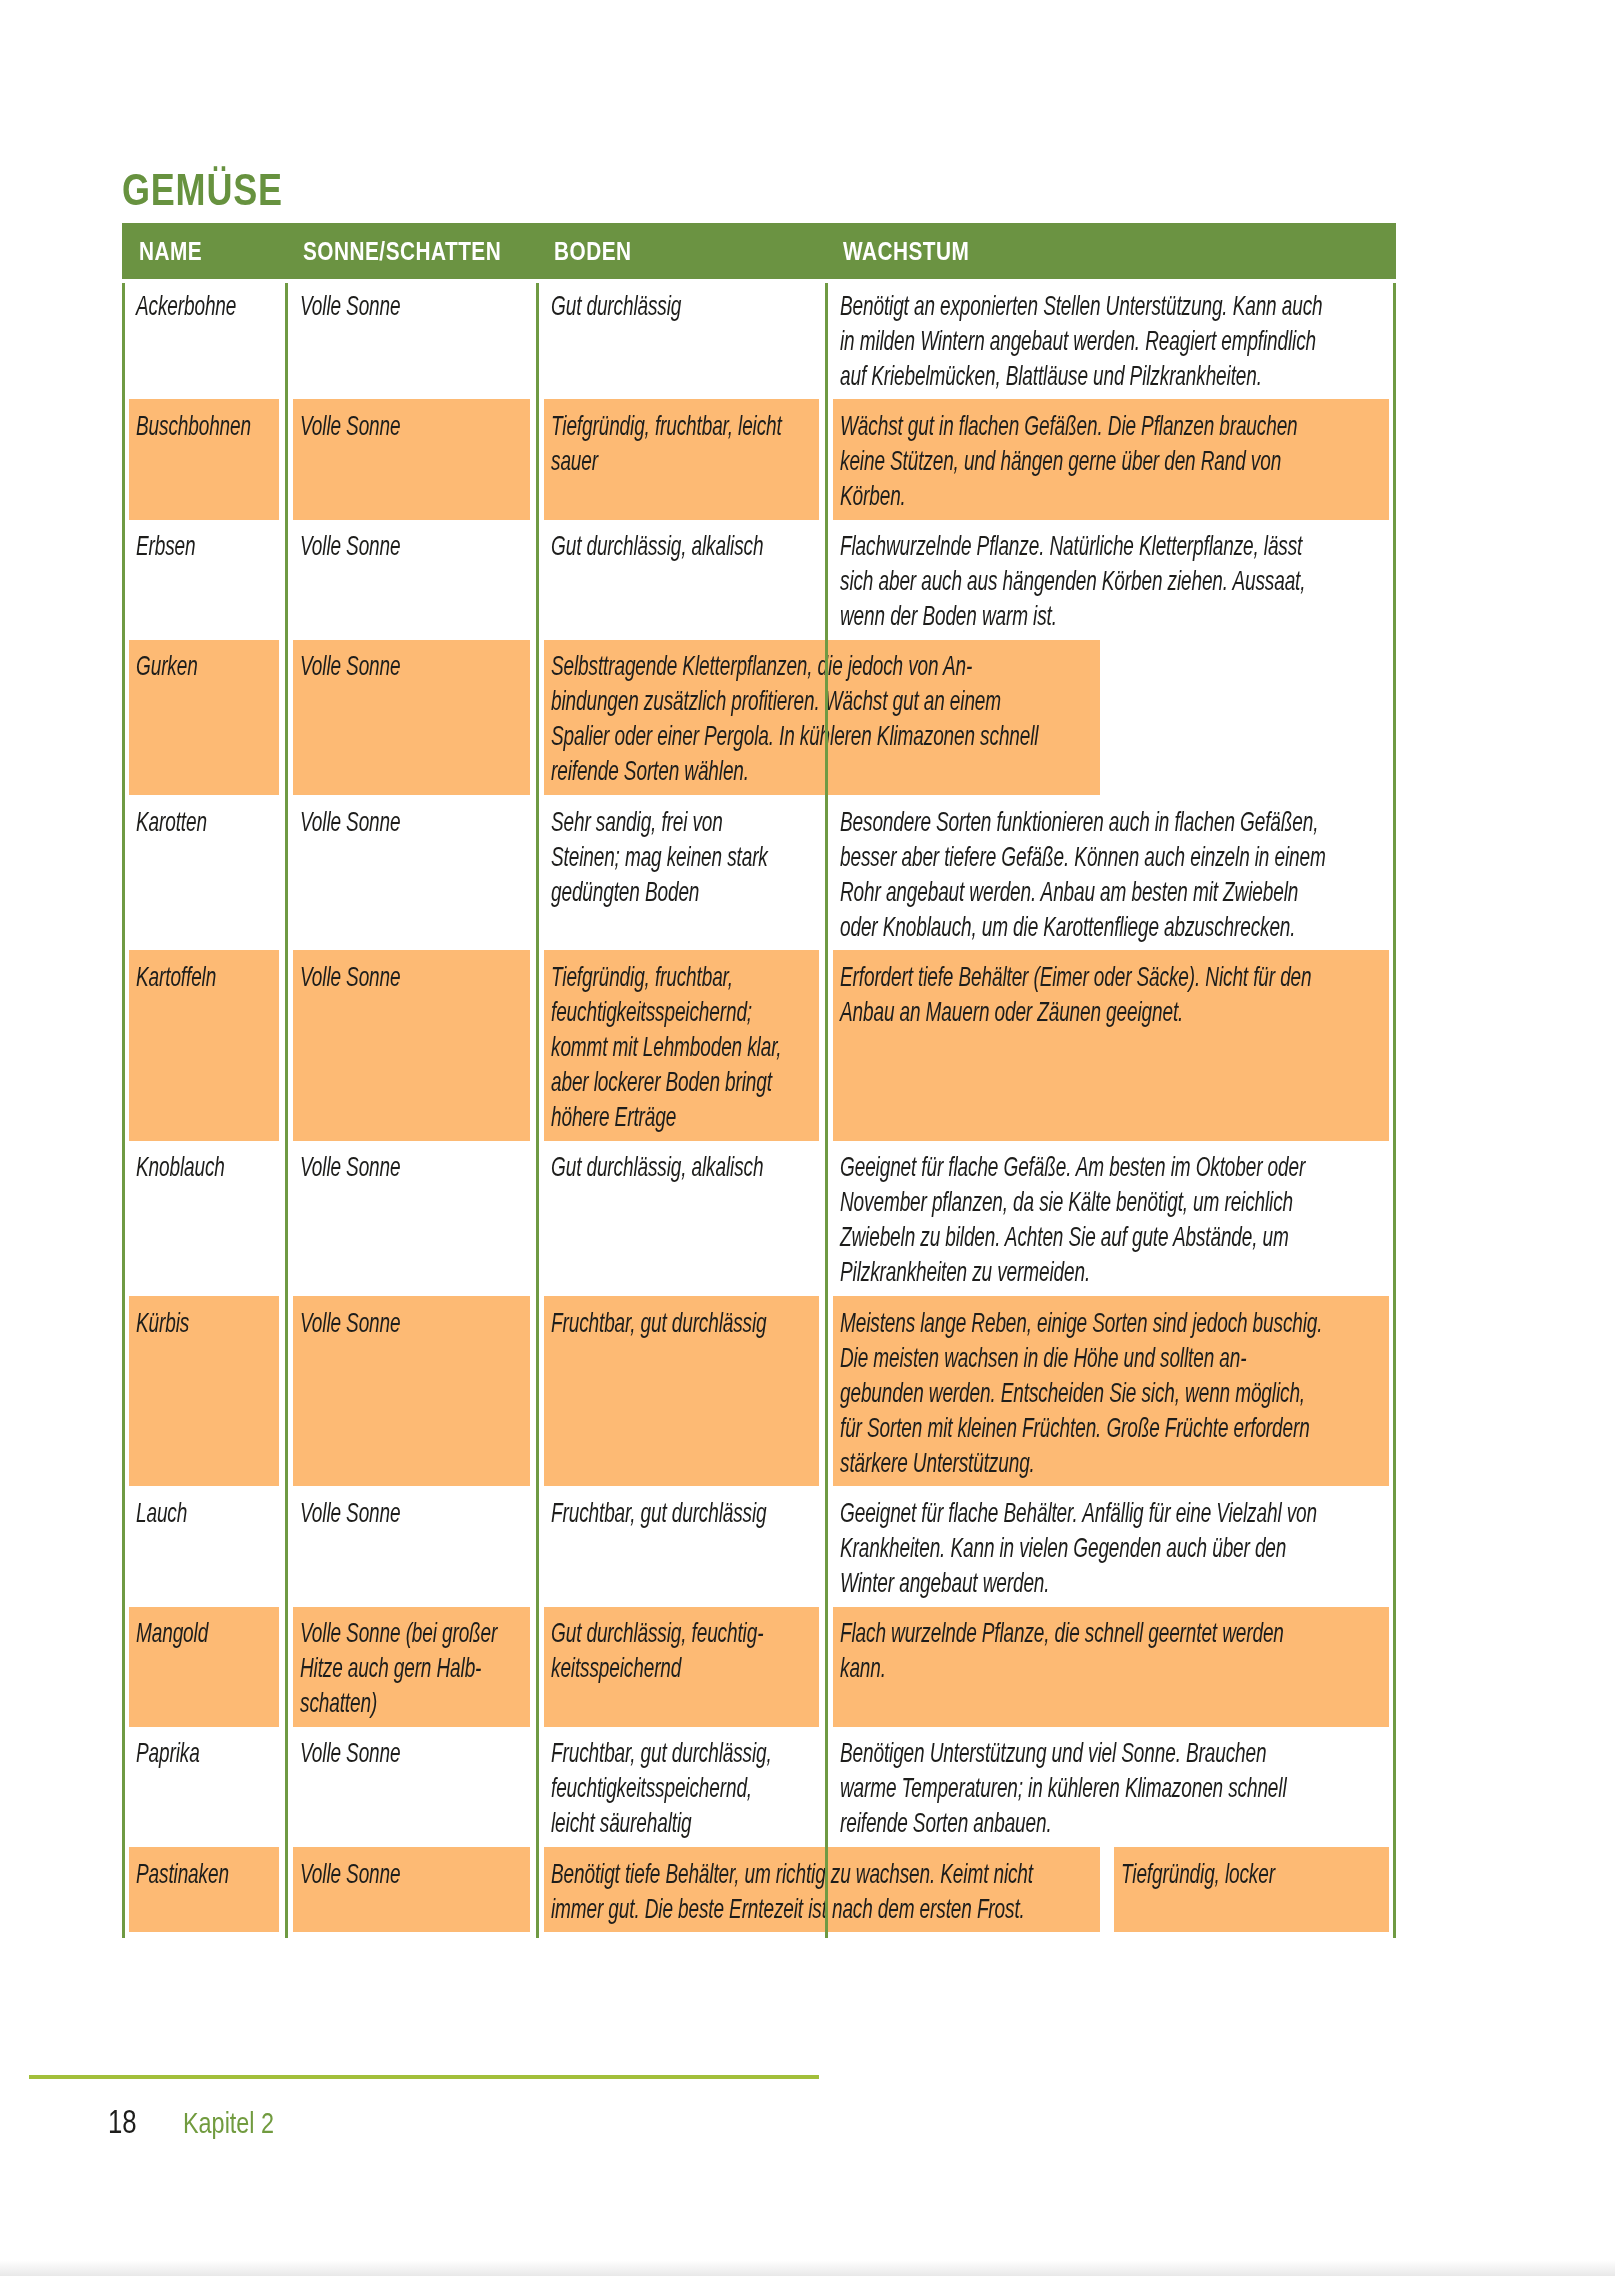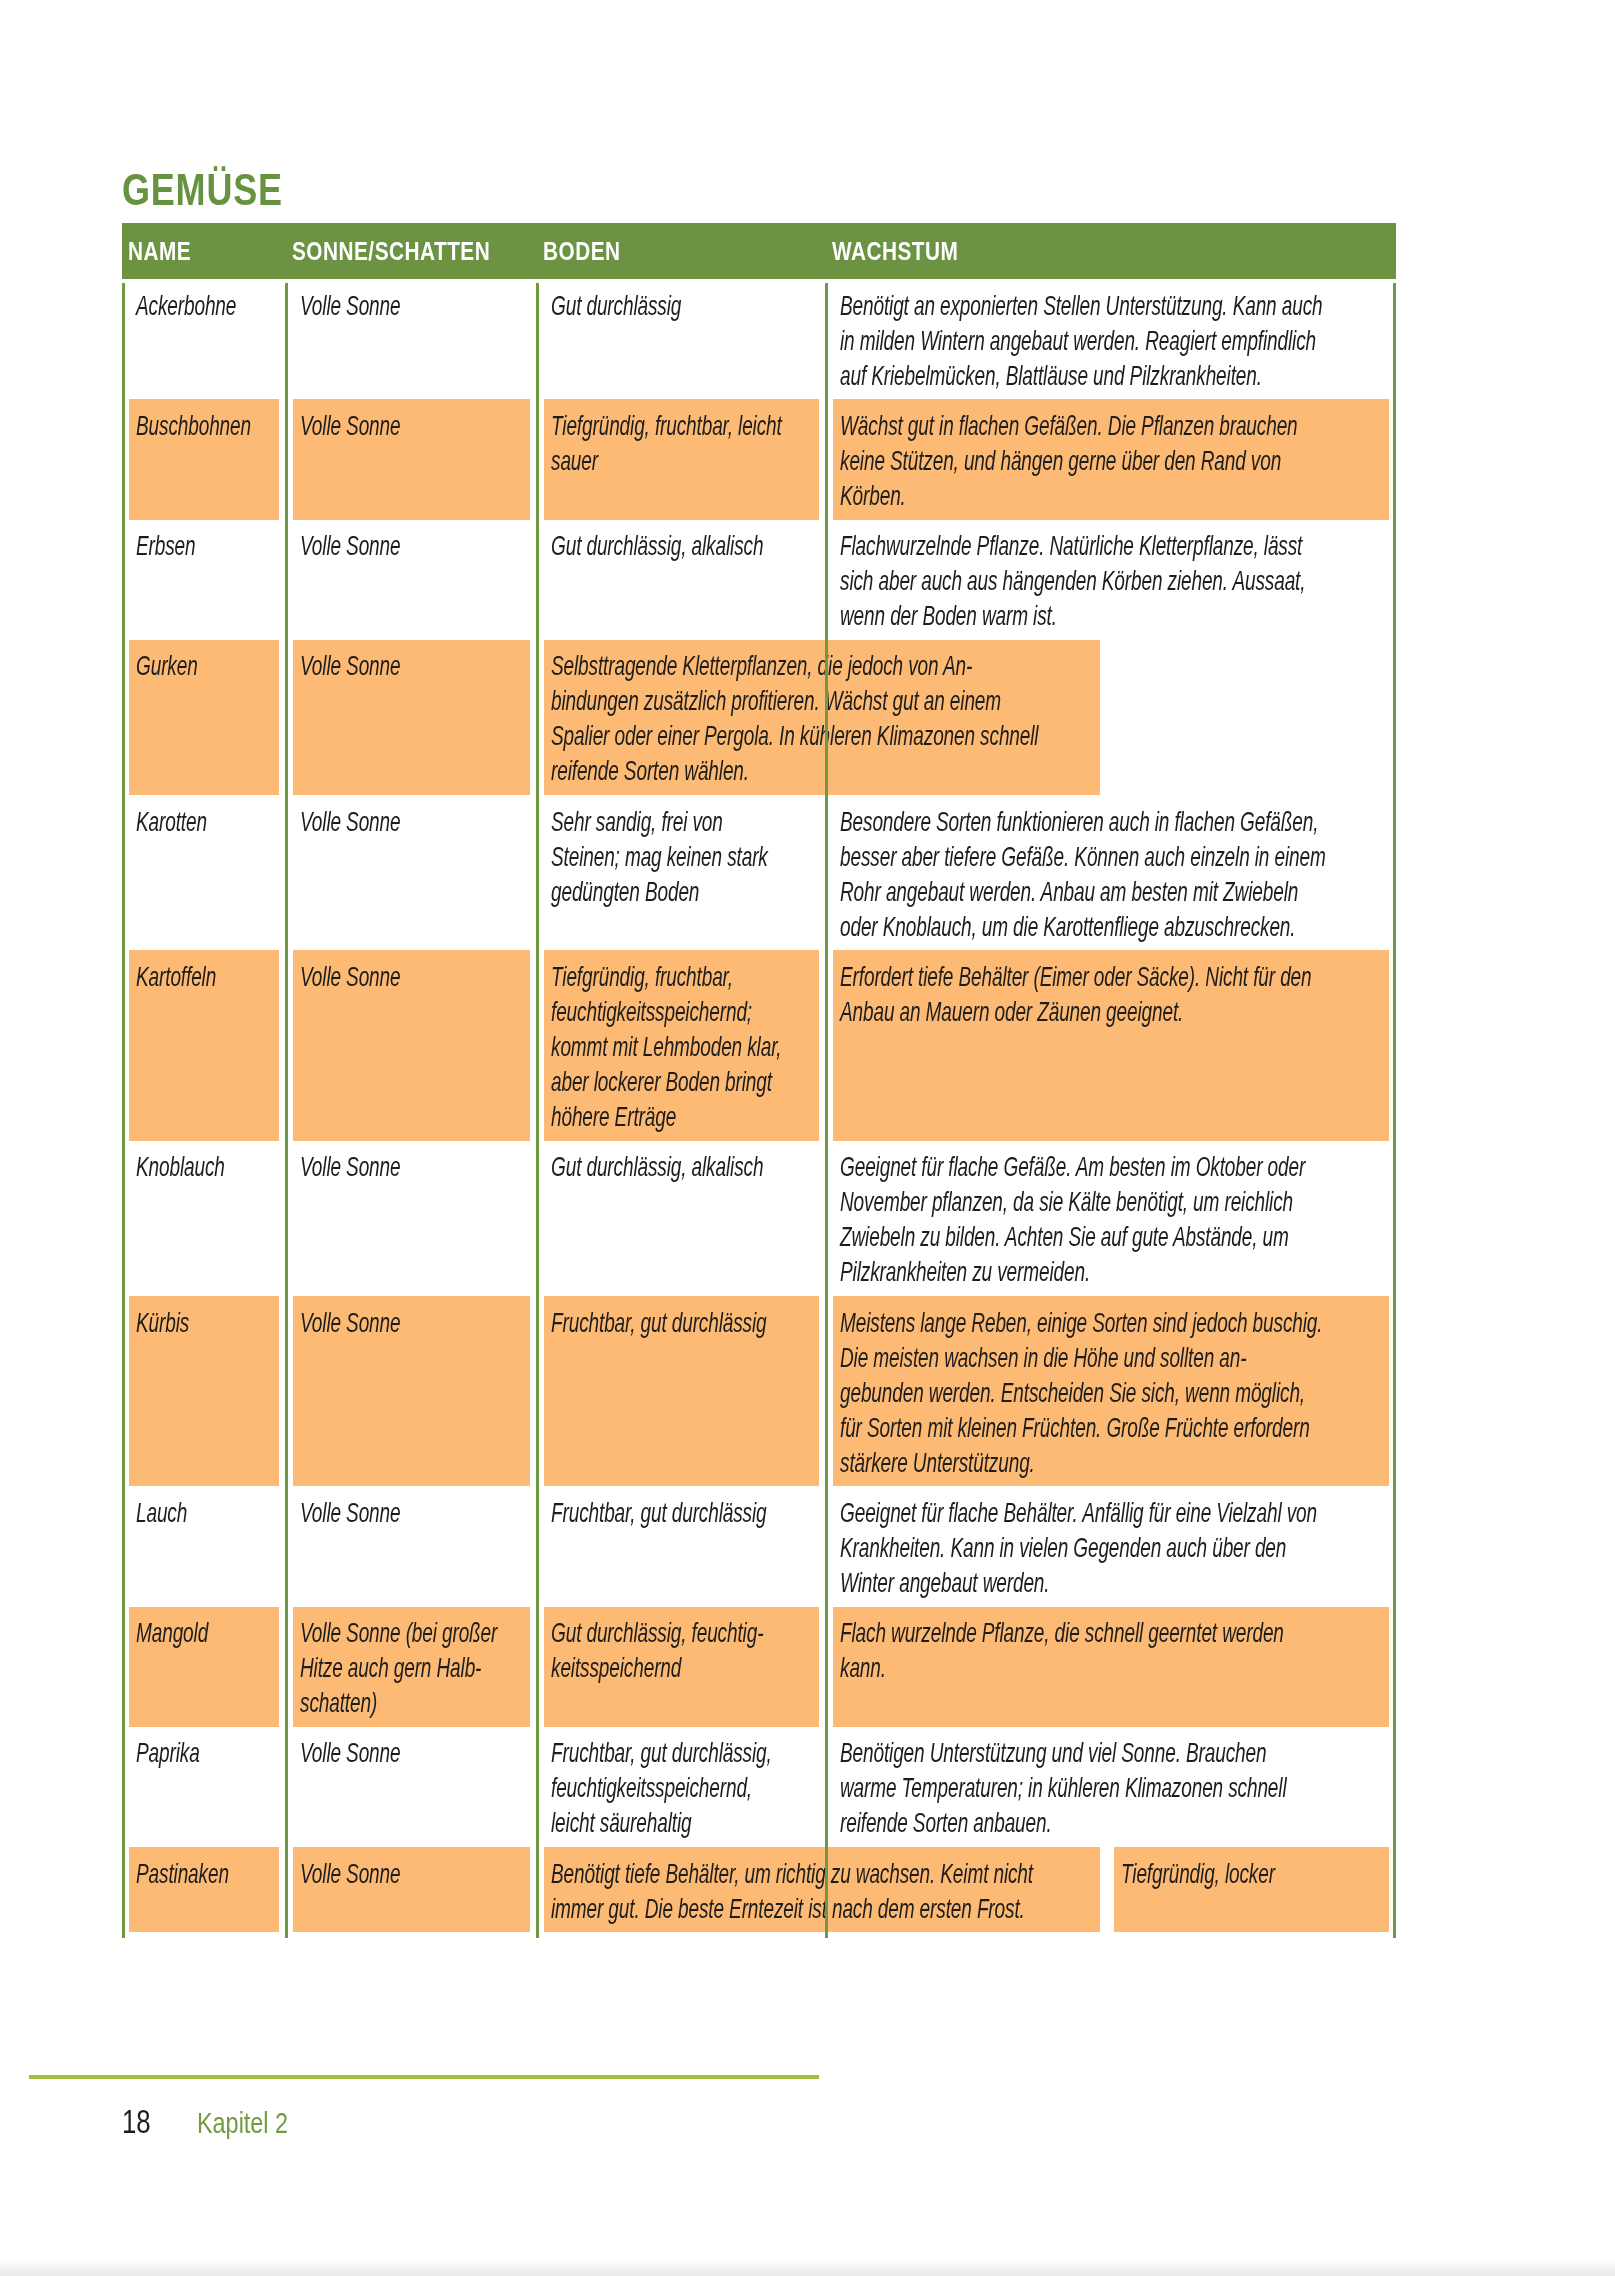--- a/index.html
+++ b/index.html
@@ -14,21 +14,21 @@
   .title{
     position:absolute;left:122px;top:167px;
     font-size:45px;font-weight:bold;color:#67923f;
     letter-spacing:1px;line-height:1;
     transform:scaleX(0.80);transform-origin:0 0;white-space:nowrap;
   }
 
   
   .table{position:absolute;left:122px;top:223px;width:1274px}
   .thead{display:flex;background:#6b9342;height:56px;align-items:center}
-  .th{box-sizing:border-box;padding-left:6px}
+  .th{box-sizing:border-box;padding-left:17px}
   .th .hd{
     display:block;color:#ffffff;font-weight:bold;font-size:26px;
     letter-spacing:0.6px;transform:scaleX(0.80);transform-origin:0 50%;
     white-space:nowrap;
   }
   .c-name{width:164px}
   .c-sun{width:251px}
   .c-soil{width:289px}
   .c-growth{width:570px}
 
@@ -55,21 +55,21 @@
   .rule.r1{left:163px}
   .rule.r2{left:414px}
   .rule.r3{left:703px}
   .rule.r4{left:1271px}
 
   
   .footer-line{
     position:absolute;left:29px;top:2075px;width:790px;height:3.8px;
     background:#a2bf3a;
   }
-  .footer{position:absolute;left:122px;top:2102px;display:flex;align-items:baseline;gap:38px}
+  .footer{position:absolute;left:108px;top:2102px;display:flex;align-items:baseline;gap:38px}
   .page-num{
     font-size:33px;color:#1d1d1b;font-weight:500;line-height:1.2;
     transform:scaleX(0.78);transform-origin:0 50%;white-space:nowrap;
   }
   .chapter{
     font-size:30px;color:#719b3f;line-height:1.2;
     transform:scaleX(0.78);transform-origin:0 50%;white-space:nowrap;
   }
   .bottom-shade{
     position:absolute;left:0;bottom:0;width:1616px;height:17.3px;

